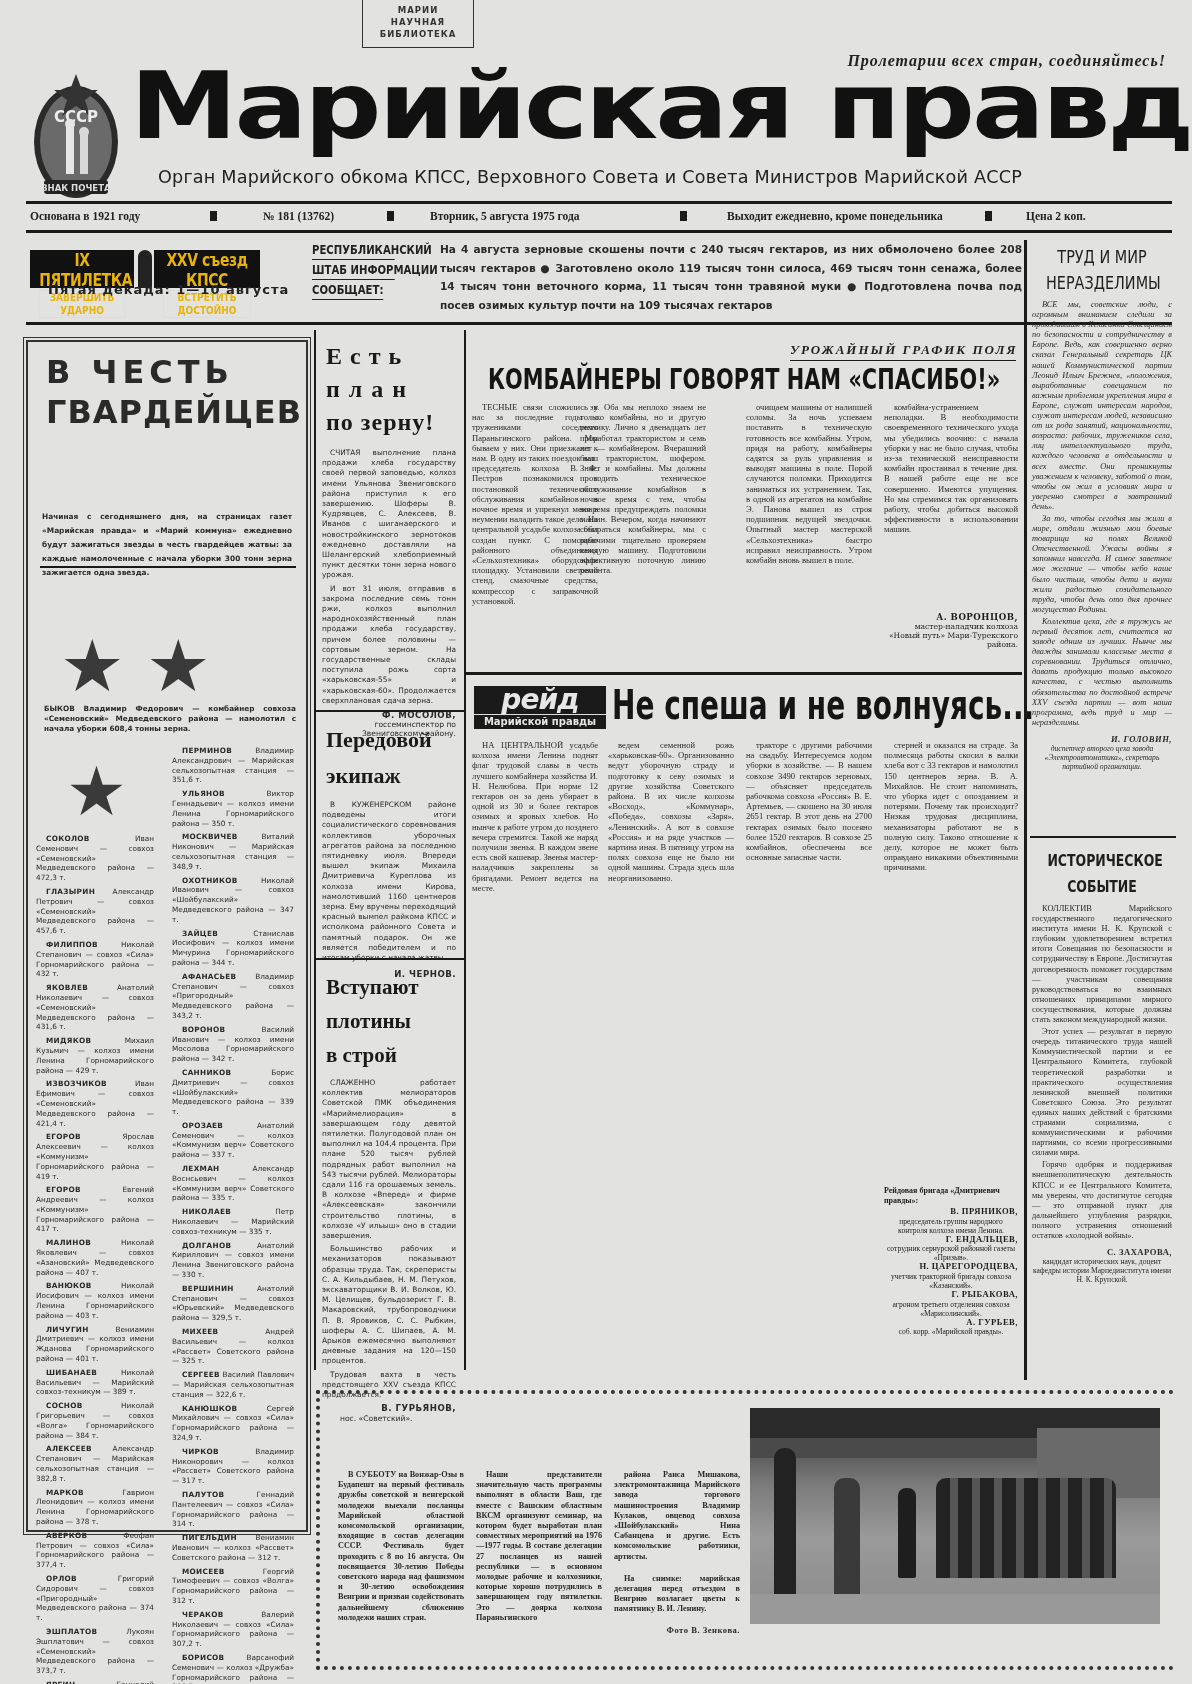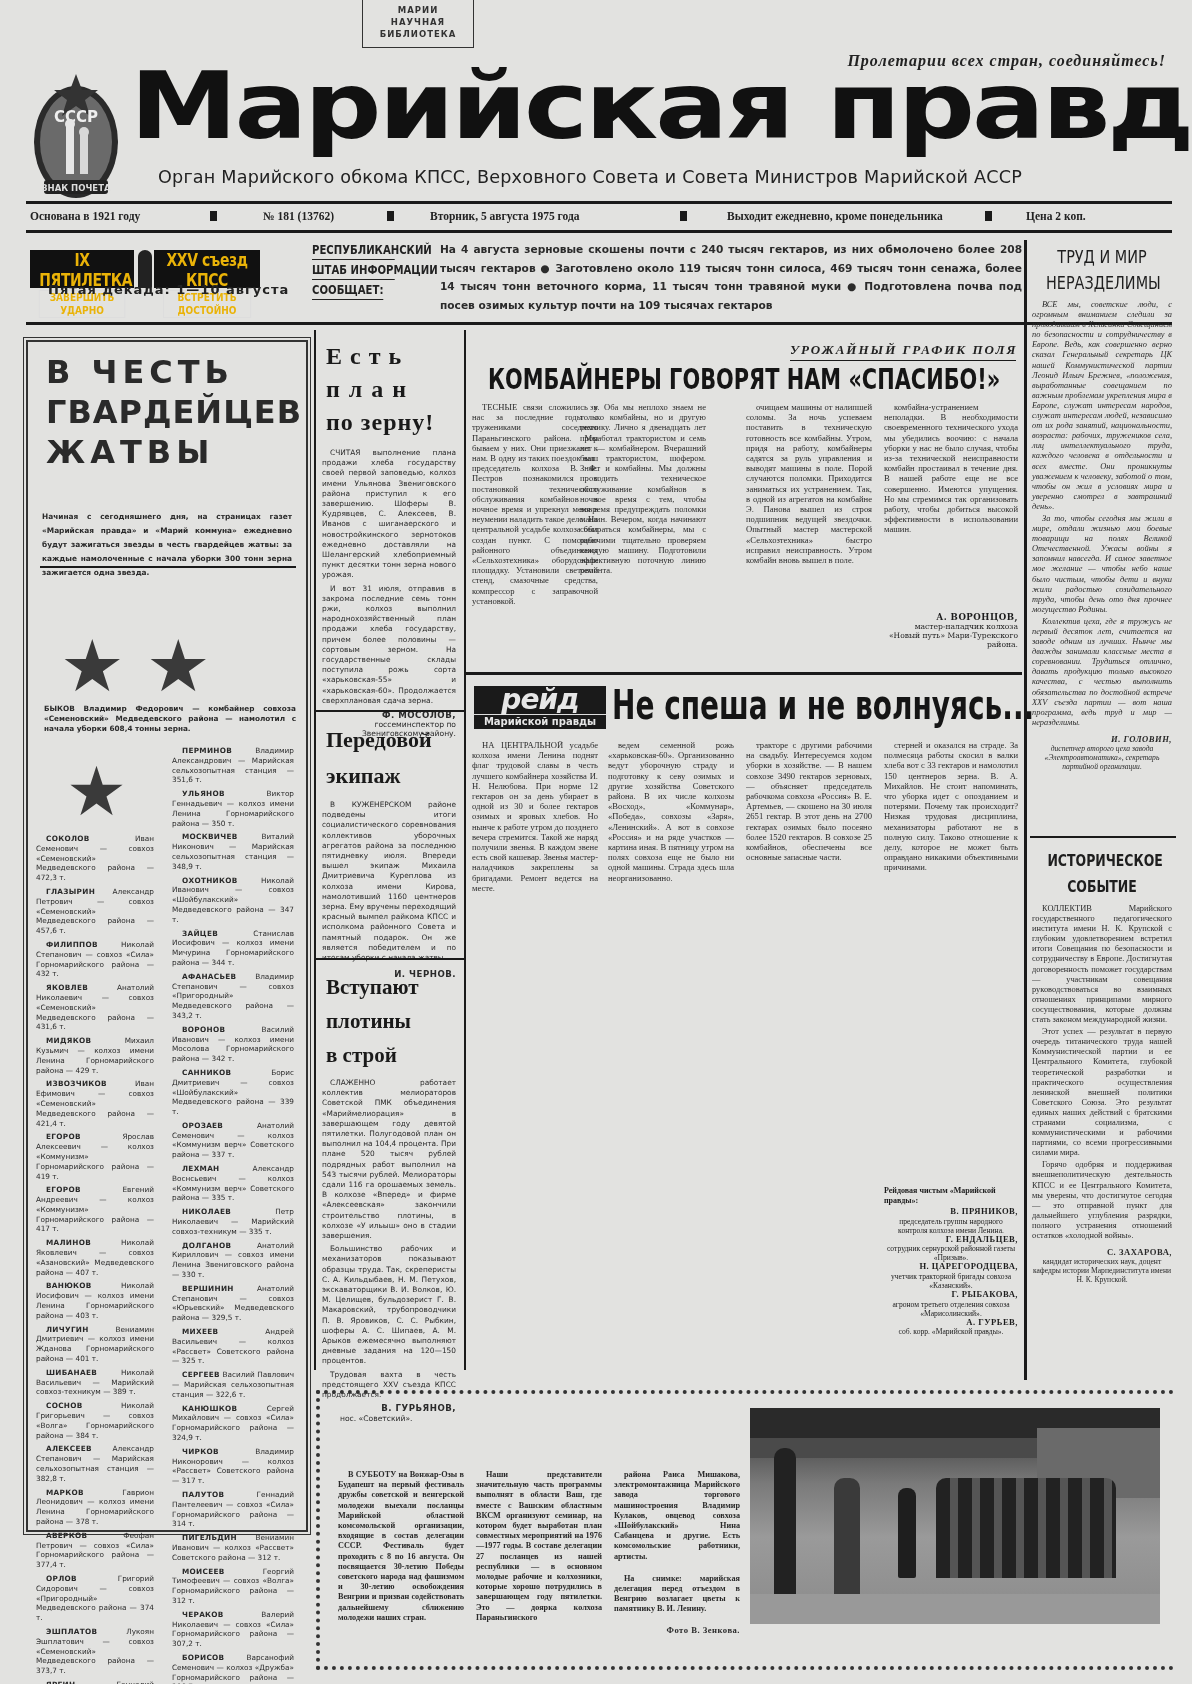--- a/index.html
+++ b/index.html
@@ -108,21 +108,20 @@
   </div>
   <div class="abs hq-text">На 4 августа зерновые скошены почти с 240 тысяч гектаров, из них обмолочено более 208 тысяч гектаров ● Заготовлено около 119 тысяч тонн силоса, 469 тысяч тонн сенажа, более 14 тысяч тонн веточного корма, 11 тысяч тонн травяной муки ● Подготовлена почва под посев озимых культур почти на 109 тысячах гектаров</div>
 
   <div class="rule-h" style="left:26px; top:322px; width:1146px; height:3px;"></div>
 
   <div class="abs" style="left:26px; top:340px; width:282px; height:1192px; border:2px solid #333; outline:1px solid #333; outline-offset:2px;"></div>
 
   <div class="abs" style="left:46px; top:352px; width:240px; font-family:'DejaVu Sans',sans-serif; font-weight:bold; font-size:32px; line-height:40px; letter-spacing:5px; color:#2a2a2a;">
     <div>В ЧЕСТЬ</div>
     <div style="letter-spacing:1px">ГВАРДЕЙЦЕВ</div>
-    <div>ЖАТВЫ</div>
   </div>
   <div class="abs sans-text" style="left:42px; top:510px; width:250px; font-weight:bold; line-height:14px;">Начиная с сегодняшнего дня, на страницах газет «Марийская правда» и «Марий коммуна» ежедневно будут зажигаться звезды в честь гвардейцев жатвы: за каждые намолоченные с начала уборки 300 тонн зерна зажигается одна звезда.</div>
   <div class="rule-h" style="left:40px; top:566px; width:256px; height:1.5px;"></div>
 
   <div class="abs star" style="left:60px; top:630px; font-size:72px;">★</div>
   <div class="abs star" style="left:146px; top:630px; font-size:72px;">★</div>
   <div class="abs harv-list" style="left:44px; top:704px; width:252px; font-weight:bold;">БЫКОВ Владимир Федорович — комбайнер совхоза «Семеновский» Медведевского района — намолотил с начала уборки 608,4 тонны зерна.</div>
 
   <div class="abs star" style="left:66px; top:758px; font-size:68px;">★</div>
 
@@ -249,21 +248,21 @@
       <p>ведем семенной рожь «харьковская-60». Организованно ведут уборочную страду и подготовку к севу озимых и другие хозяйства Советского района. В их числе колхозы «Восход», «Коммунар», «Победа», совхозы «Заря», «Ленинский». А вот в совхозе «Россия» и на ряде участков — картина иная. В пятницу утром на полях совхоза еще не было ни одной машины. Страда здесь шла неорганизованно.</p>
     </div>
   <div class="abs body-text" style="left:746px; top:740px; width:126px; height:620px; overflow:hidden;">
       <p>тракторе с другими рабочими на свадьбу. Интересуемся ходом уборки в хозяйстве. — В нашем совхозе 3490 гектаров зерновых, — объясняет председатель рабочкома совхоза «Россия» В. Е. Артемьев, — скошено на 30 июля 2651 гектар. В этот день на 2700 гектарах озимых было посеяно более 1520 гектаров. В совхозе 25 комбайнов, обеспечены все основные запасные части.</p>
     </div>
   <div class="abs body-text" style="left:884px; top:740px; width:134px; height:440px; overflow:hidden;">
       <p>стерней и оказался на страде. За полмесяца работы скосил в валки хлеба вот с 33 гектаров и намолотил 150 центнеров зерна. В. А. Михайлов. Не стоит напоминать, что уборка идет с опозданием и потерями. Почему так происходит? Низкая трудовая дисциплина, механизаторы работают не в полную силу. Таково отношение к делу, которое не может быть оправдано никакими объективными причинами.</p>
     </div>
 
   <div class="abs" style="left:884px; top:1186px; width:134px; font-family:'Liberation Serif',serif; font-size:8px; line-height:9.6px;">
-    <div style="font-weight:bold; margin-bottom:2px">Рейдовая чистым «Марийской правды»:</div>
+    <div style="font-weight:bold; margin-bottom:2px">Рейдовая бригада «Дмитриевич правды»:</div>
     <div class="sig">В. ПРЯНИКОВ,</div>
     <div class="sig-sub" style="text-align:center">председатель группы народного контроля колхоза имени Ленина.</div>
     <div class="sig">Г. ЕНДАЛЬЦЕВ,</div>
     <div class="sig-sub" style="text-align:center">сотрудник сернурской районной газеты «Призыв».</div>
     <div class="sig">Н. ЦАРЕГОРОДЦЕВА,</div>
     <div class="sig-sub" style="text-align:center">учетчик тракторной бригады совхоза «Казанский».</div>
     <div class="sig">Г. РЫБАКОВА,</div>
     <div class="sig-sub" style="text-align:center">агроном третьего отделения совхоза «Марисолинский».</div>
     <div class="sig">А. ГУРЬЕВ,</div>
     <div class="sig-sub" style="text-align:center">соб. корр. «Марийской правды».</div>

